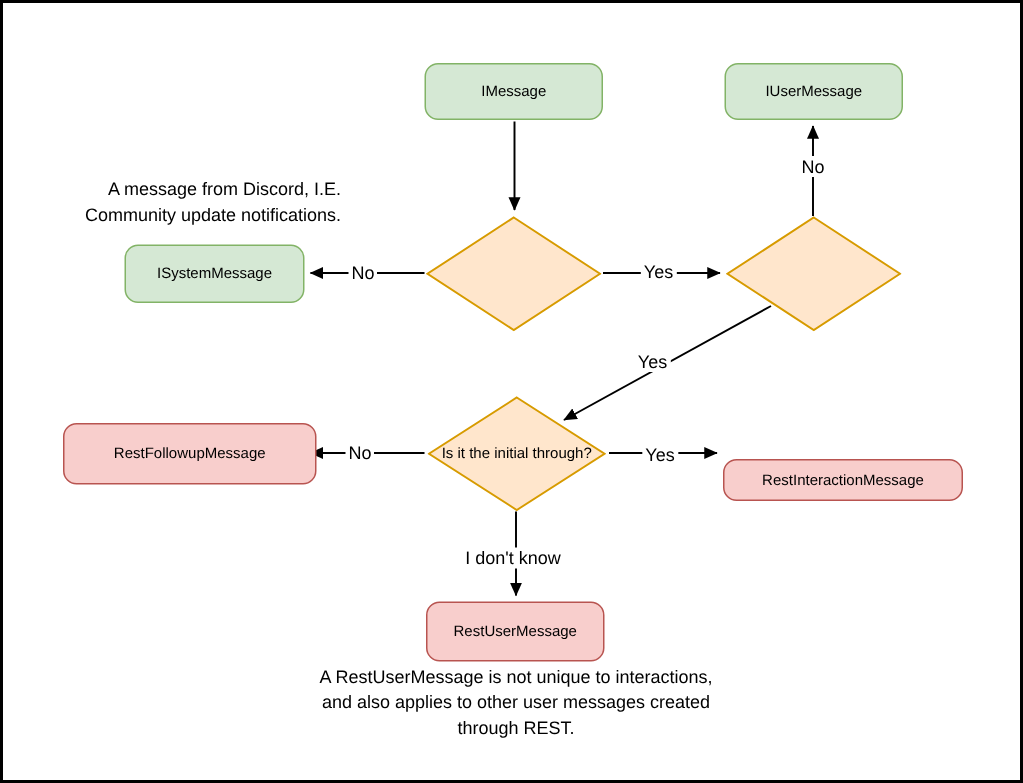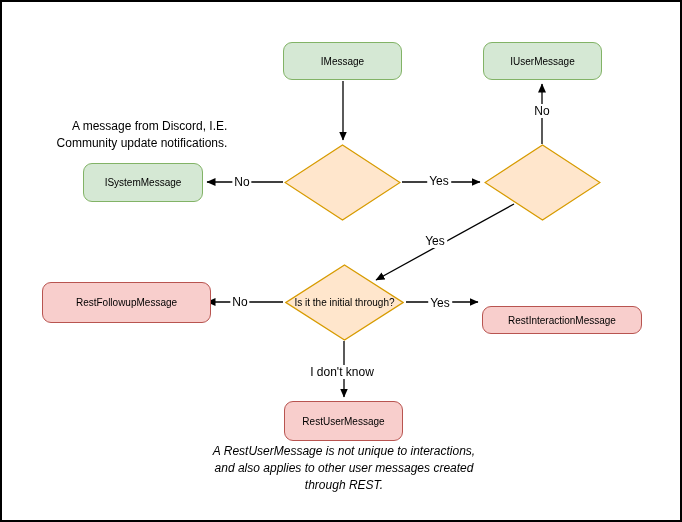--- a/index.html
+++ b/index.html
@@ -119,17 +119,17 @@
   <div class="edge-label" style="left:240px; top:180px;">No</div>
   <div class="edge-label" style="left:437px; top:179px;">Yes</div>
   <div class="edge-label" style="left:540px; top:109px;">No</div>
   <div class="edge-label" style="left:433px; top:239px;">Yes</div>
   <div class="edge-label" style="left:238px; top:300px;">No</div>
   <div class="edge-label" style="left:438px; top:301px;">Yes</div>
   <div class="edge-label" style="left:340px; top:370px;">I don't know</div>
 
   <div class="note" style="left:140px; top:116px;text-align:right;">A message from Discord, I.E.
 Community update notifications.</div>
-  <div class="note" style="left:342px; top:441px;font-style:italic;">A RestUserMessage is not unique to interactions,
+  <div class="note" style="left:342px; top:441px;">A RestUserMessage is not unique to interactions,
 and also applies to other user messages created
 through REST.</div>
 
 </div>
 
 </body></html>

